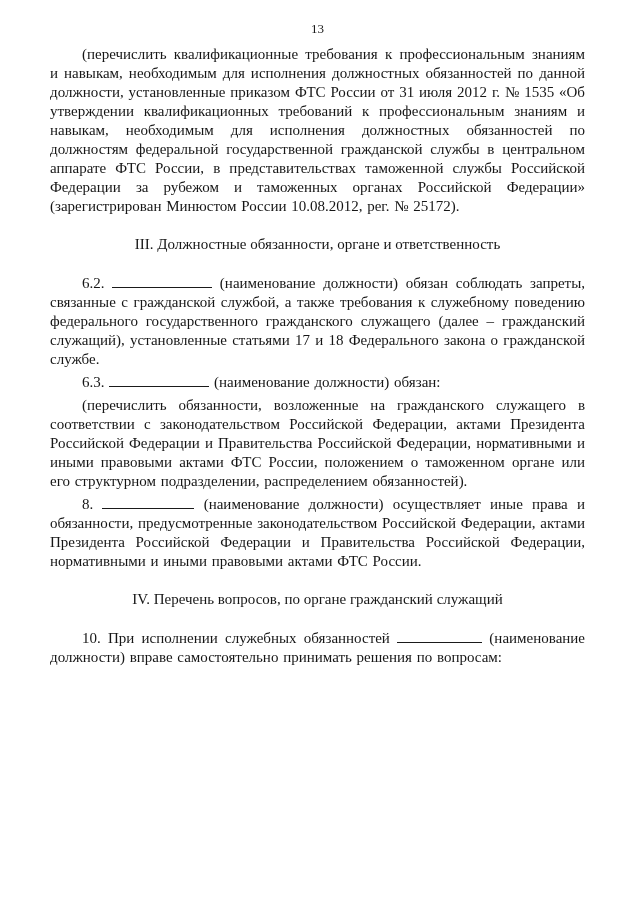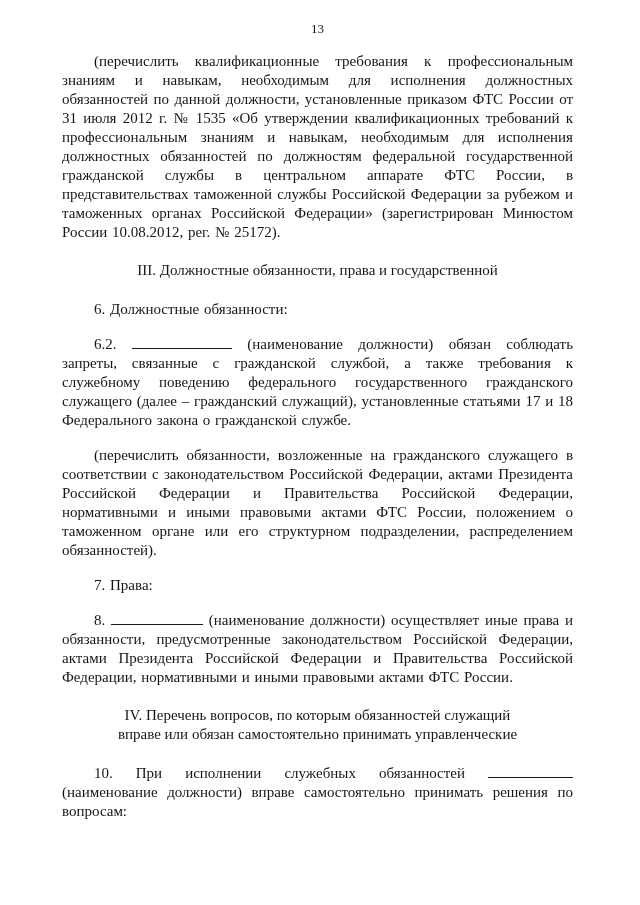--- a/index.html
+++ b/index.html
@@ -20,21 +20,21 @@
     color: #161616;
     background: #ffffff;
   }
   .page-number {
     text-align: center;
     font-size: 13px;
     line-height: 14px;
     margin-bottom: 9px;
   }
   .para {
-    margin: 16px;
+    margin: 4px;
     text-align: justify;
     text-indent: 32px;
     word-spacing: 1px;
   }
   .heading {
     text-align: center;
     margin: 19px 0 20px 0;
   }
   .heading div { line-height: 19px; }
   .blank {
@@ -44,26 +44,24 @@
   }
 </style>
 </head>
 <body>
 
 <div class="page">
   <div class="page-number">13</div>
   <div>
       <p class="para">(перечислить квалификационные требования к профессиональным знаниям и навыкам, необходимым для исполнения должностных обязанностей по данной должности, установленные приказом ФТС России от 31 июля 2012 г. № 1535 «Об утверждении квалификационных требований к профессиональным знаниям и навыкам, необходимым для исполнения должностных обязанностей по должностям федеральной государственной гражданской службы в центральном аппарате ФТС России, в представительствах таможенной службы Российской Федерации за рубежом и таможенных органах Российской Федерации» (зарегистрирован Минюстом России 10.08.2012, рег. № 25172).</p>
       <div class="heading">
-        <div>III. Должностные обязанности, права и государственной</div>
+        <div>III. Должностные обязанности, органе и ответственность</div>
       </div>
-      <p class="para">6. Должностные обязанности:</p>
       <p class="para">6.2. <span class="blank" style="width: 100px;"></span> (наименование должности) обязан соблюдать запреты, связанные с гражданской службой, а также требования к служебному поведению федерального государственного гражданского служащего (далее – гражданский служащий), установленные статьями 17 и 18 Федерального закона о гражданской службе.</p>
+      <p class="para">6.3. <span class="blank" style="width: 100px;"></span> (наименование должности) обязан:</p>
       <p class="para">(перечислить обязанности, возложенные на гражданского служащего в соответствии с законодательством Российской Федерации, актами Президента Российской Федерации и Правительства Российской Федерации, нормативными и иными правовыми актами ФТС России, положением о таможенном органе или его структурном подразделении, распределением обязанностей).</p>
-      <p class="para">7. Права:</p>
       <p class="para">8. <span class="blank" style="width: 92px;"></span> (наименование должности) осуществляет иные права и обязанности, предусмотренные законодательством Российской Федерации, актами Президента Российской Федерации и Правительства Российской Федерации, нормативными и иными правовыми актами ФТС России.</p>
       <div class="heading">
-        <div>IV. Перечень вопросов, по которым обязанностей служащий</div>
-        <div>вправе или обязан самостоятельно принимать управленческие</div>
+        <div>IV. Перечень вопросов, по органе гражданский служащий</div>
       </div>
       <p class="para">10. При исполнении служебных обязанностей <span class="blank" style="width: 85px;"></span> (наименование должности) вправе самостоятельно принимать решения по вопросам:</p>
     </div>
 </div>
 
 </body></html>

